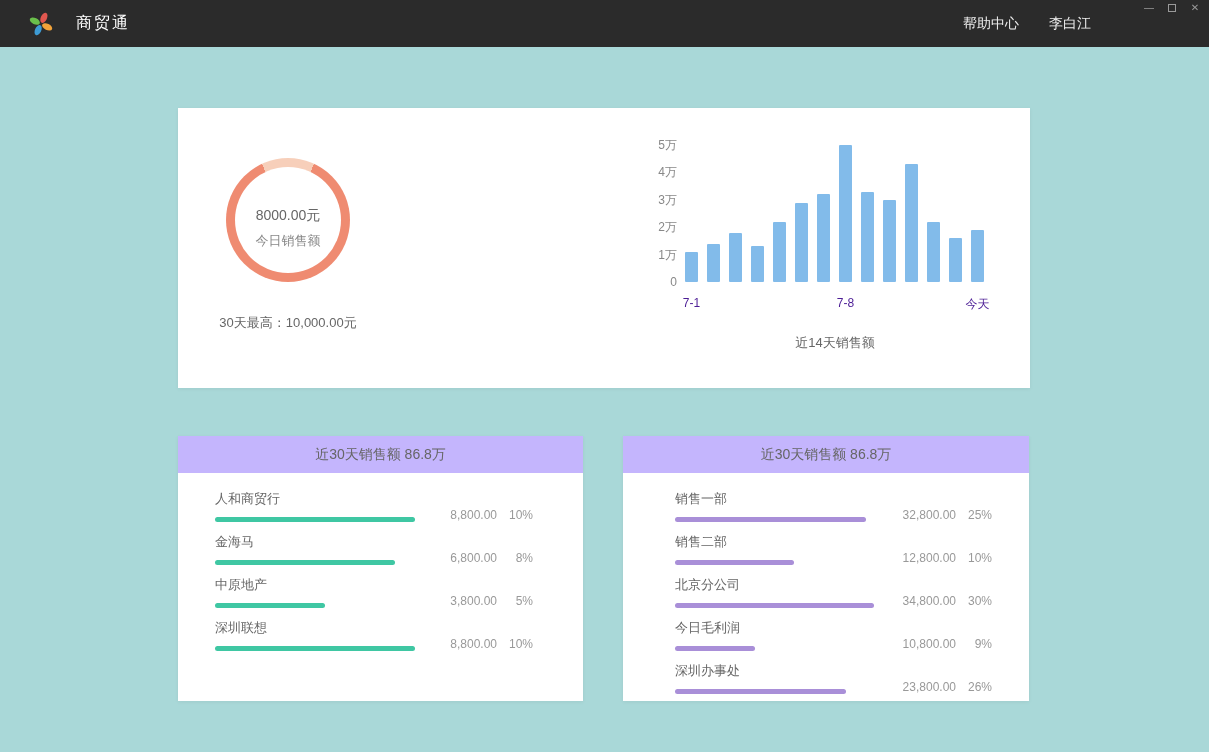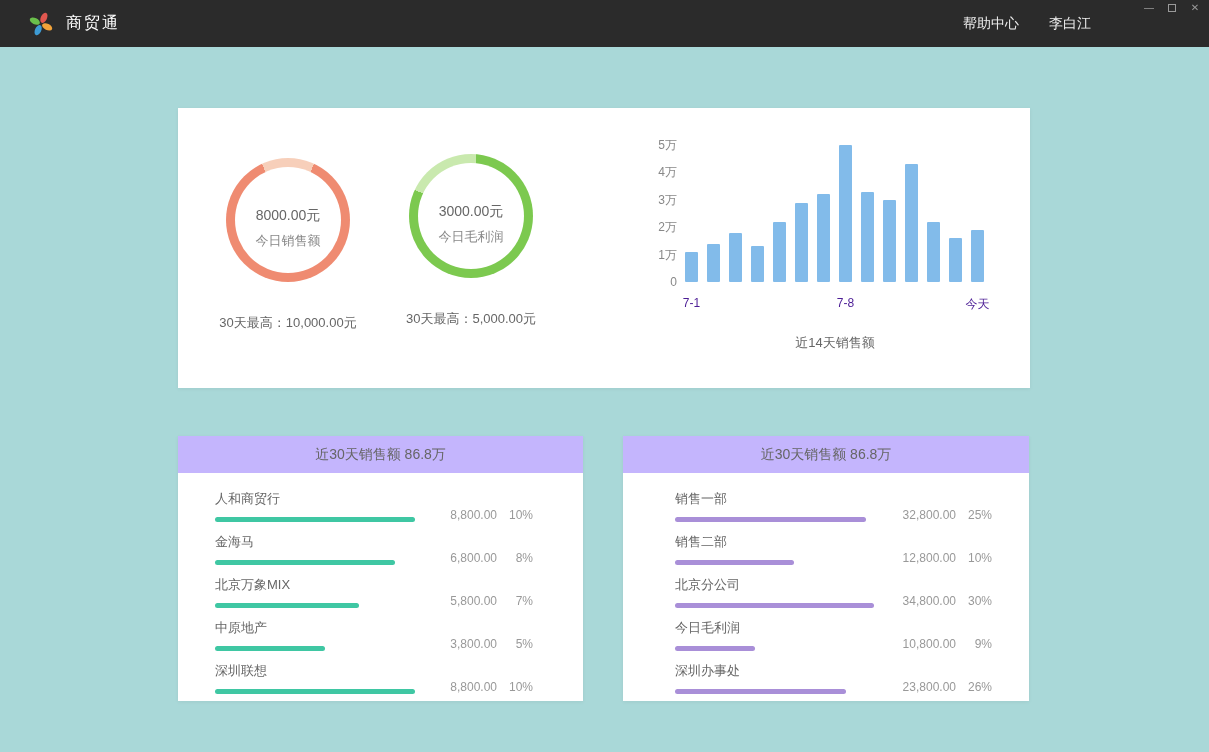--- a/index.html
+++ b/index.html
@@ -10,21 +10,21 @@
     background:#a9d8d8;
     overflow:hidden;
   }
 
   
   .titlebar {
     position:absolute; top:0; left:0; width:100%; height:47px;
     background:#2b2b2b; display:flex; align-items:center;
   }
   .logo { margin-left:28px; width:26px; height:26px; }
-  .app-name { color:#ffffff; font-size:16px; margin-left:12px; letter-spacing:2px; }
+  .app-name { color:#ffffff; font-size:16px; margin-left:22px; letter-spacing:2px; }
   .titlebar-right { margin-left:auto; margin-right:118px; display:flex; gap:30px; }
   .titlebar-link { color:#eeeeee; font-size:14px; cursor:pointer; }
   .win-controls {
     position:absolute; top:3px; right:8px;
     display:flex; gap:11px; align-items:center;
     color:#9a9a9a; font-size:10px; line-height:10px;
   }
   .win-btn { cursor:pointer; display:inline-flex; align-items:center; justify-content:center; width:12px; height:10px; }
   .win-max-glyph { width:8px; height:8px; border:1px solid #9a9a9a; display:inline-block; }
 
@@ -122,29 +122,20 @@
   <div class="gauge" id="gauge-0">
     <div class="donut" style="background: conic-gradient(from -25deg, rgb(247, 207, 186) 0deg, rgb(247, 207, 186) 50deg, rgb(239, 139, 113) 50deg, rgb(239, 139, 113) 360deg);">
       <div class="donut-inner">
         <div class="donut-value">8000.00元</div>
         <div class="donut-label">今日销售额</div>
       </div>
     </div>
     <div class="gauge-note">30天最高：10,000.00元</div>
   </div>
 
-  <div class="gauge" id="gauge-1">
-    <div class="donut" style="background: conic-gradient(from -65deg, rgb(201, 233, 174) 0deg, rgb(201, 233, 174) 70deg, rgb(124, 201, 79) 70deg, rgb(124, 201, 79) 360deg);">
-      <div class="donut-inner">
-        <div class="donut-value">3000.00元</div>
-        <div class="donut-label">今日毛利润</div>
-      </div>
-    </div>
-    <div class="gauge-note">30天最高：5,000.00元</div>
-  </div>
 
   <div class="chart-area">
     <div class="ylabels">
         <div>5万</div>
         <div>4万</div>
         <div>3万</div>
         <div>2万</div>
         <div>1万</div>
         <div>0</div>
       </div>
@@ -195,32 +186,20 @@
             <div class="row-bar" style="width: 90%; background: rgb(63, 199, 163);"></div>
           </div>
         </div>
         <div class="row-right">
           <span class="row-amount">6,800.00</span>
           <span class="row-pct">8%</span>
         </div>
       </div>
       <div class="row">
         <div class="row-left">
-          <div class="row-name">北京万象MIX</div>
-          <div class="row-track">
-            <div class="row-bar" style="width: 72%; background: rgb(63, 199, 163);"></div>
-          </div>
-        </div>
-        <div class="row-right">
-          <span class="row-amount">5,800.00</span>
-          <span class="row-pct">7%</span>
-        </div>
-      </div>
-      <div class="row">
-        <div class="row-left">
           <div class="row-name">中原地产</div>
           <div class="row-track">
             <div class="row-bar" style="width: 55%; background: rgb(63, 199, 163);"></div>
           </div>
         </div>
         <div class="row-right">
           <span class="row-amount">3,800.00</span>
           <span class="row-pct">5%</span>
         </div>
       </div>

